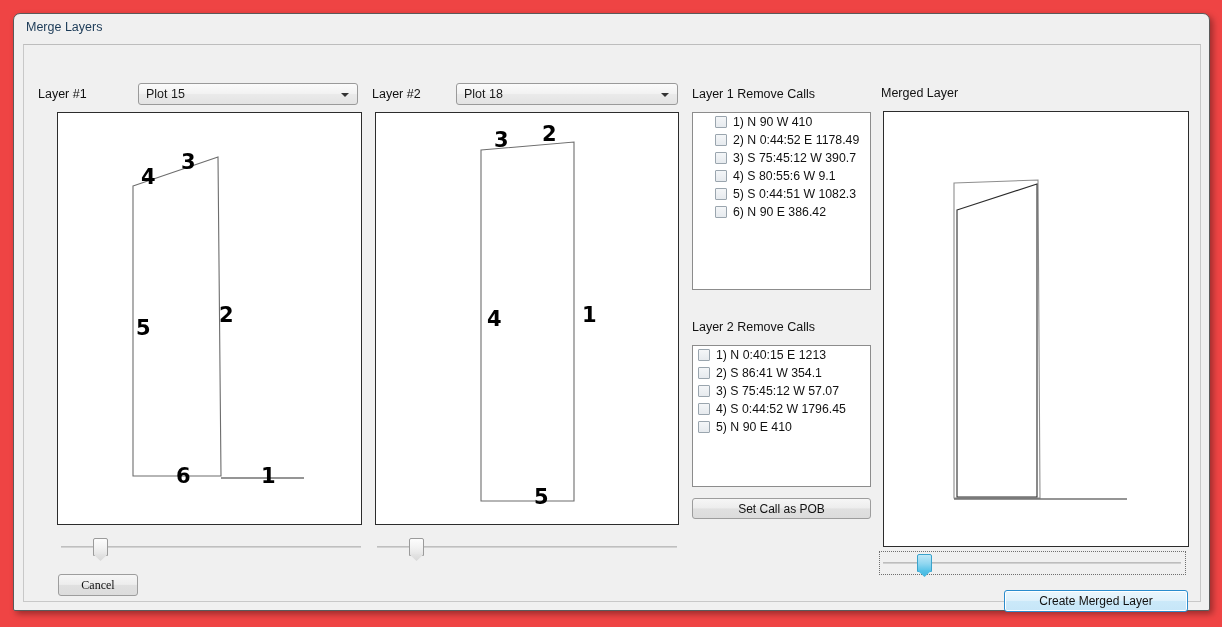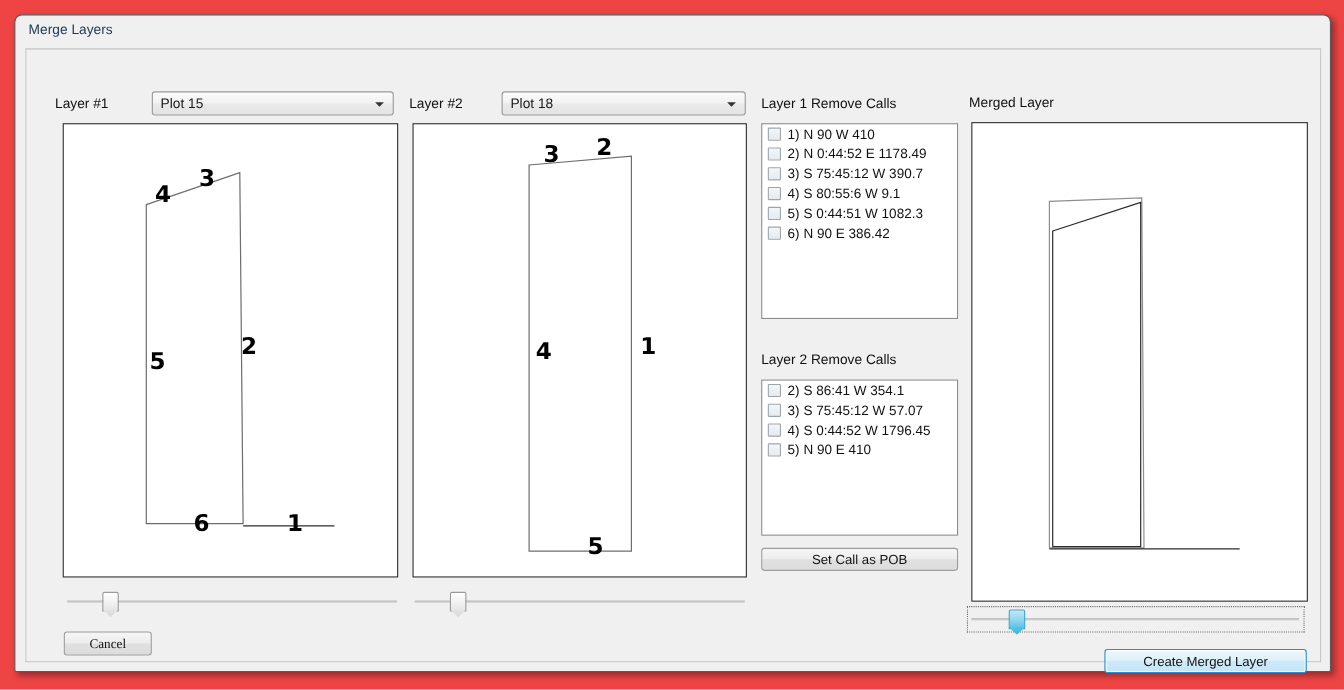--- a/index.html
+++ b/index.html
@@ -200,21 +200,21 @@
 <div id="root">
 
   <div class="window">
 
     <div class="title-bar">
       <div class="title-text">Merge Layers</div>
     </div>
 
     <div class="client-panel">
 
-      <div class="lbl" style="left:26px; top:42px;">Layer #1</div>
+      <div class="lbl" style="left:14px; top:42px;">Layer #1</div>
 
       <div class="combo" style="left:114px; top:38px; width:220px;">
         <div class="combo-text">Plot 15</div>
         <div class="arrow"></div>
       </div>
 
       <div class="plot-box" style="left:33px; top:67px; width:305px; height:413px;">
         <svg width="305" height="413" viewBox="0 0 305 413">
           <polygon points="75,73 160,44 163,363 75,363" fill="none" stroke="#6d6d6d" stroke-width="1.1"></polygon>
           <line x1="163" y1="365" x2="246" y2="365" stroke="#2c2c2c" stroke-width="1.1"></line>
@@ -252,21 +252,21 @@
         </svg>
       </div>
 
       <div class="slider" style="left:353px; top:490px; width:300px;">
         <div class="track"></div>
         <div class="thumb" id="l2thumb" style="left: 32px;"></div>
       </div>
 
       <div class="lbl" style="left:668px; top:42px;">Layer 1 Remove Calls</div>
 
-      <div class="listbox" style="left:668px; top:67px; width:179px; height:178px;" id="l1list">
+      <div class="listbox" style="left:668px; top:67px; width:179px; height:178px;padding-left:17px;" id="l1list">
           <div class="list-item">
             <span class="cbox"></span>
             <span>1) N 90 W 410</span>
           </div>
           <div class="list-item">
             <span class="cbox"></span>
             <span>2) N 0:44:52 E 1178.49</span>
           </div>
           <div class="list-item">
             <span class="cbox"></span>
@@ -282,20 +282,24 @@
           </div>
           <div class="list-item">
             <span class="cbox"></span>
             <span>6) N 90 E 386.42</span>
           </div>
         </div>
 
       <div class="lbl" style="left:668px; top:275px;">Layer 2 Remove Calls</div>
 
       <div class="listbox" style="left:668px; top:300px; width:179px; height:142px;" id="l2list">
+          <div class="list-item">
+            <span class="cbox"></span>
+            <span>1) N 0:40:15 E 1213</span>
+          </div>
           <div class="list-item">
             <span class="cbox"></span>
             <span>2) S 86:41 W 354.1</span>
           </div>
           <div class="list-item">
             <span class="cbox"></span>
             <span>3) S 75:45:12 W 57.07</span>
           </div>
           <div class="list-item">
             <span class="cbox"></span>

